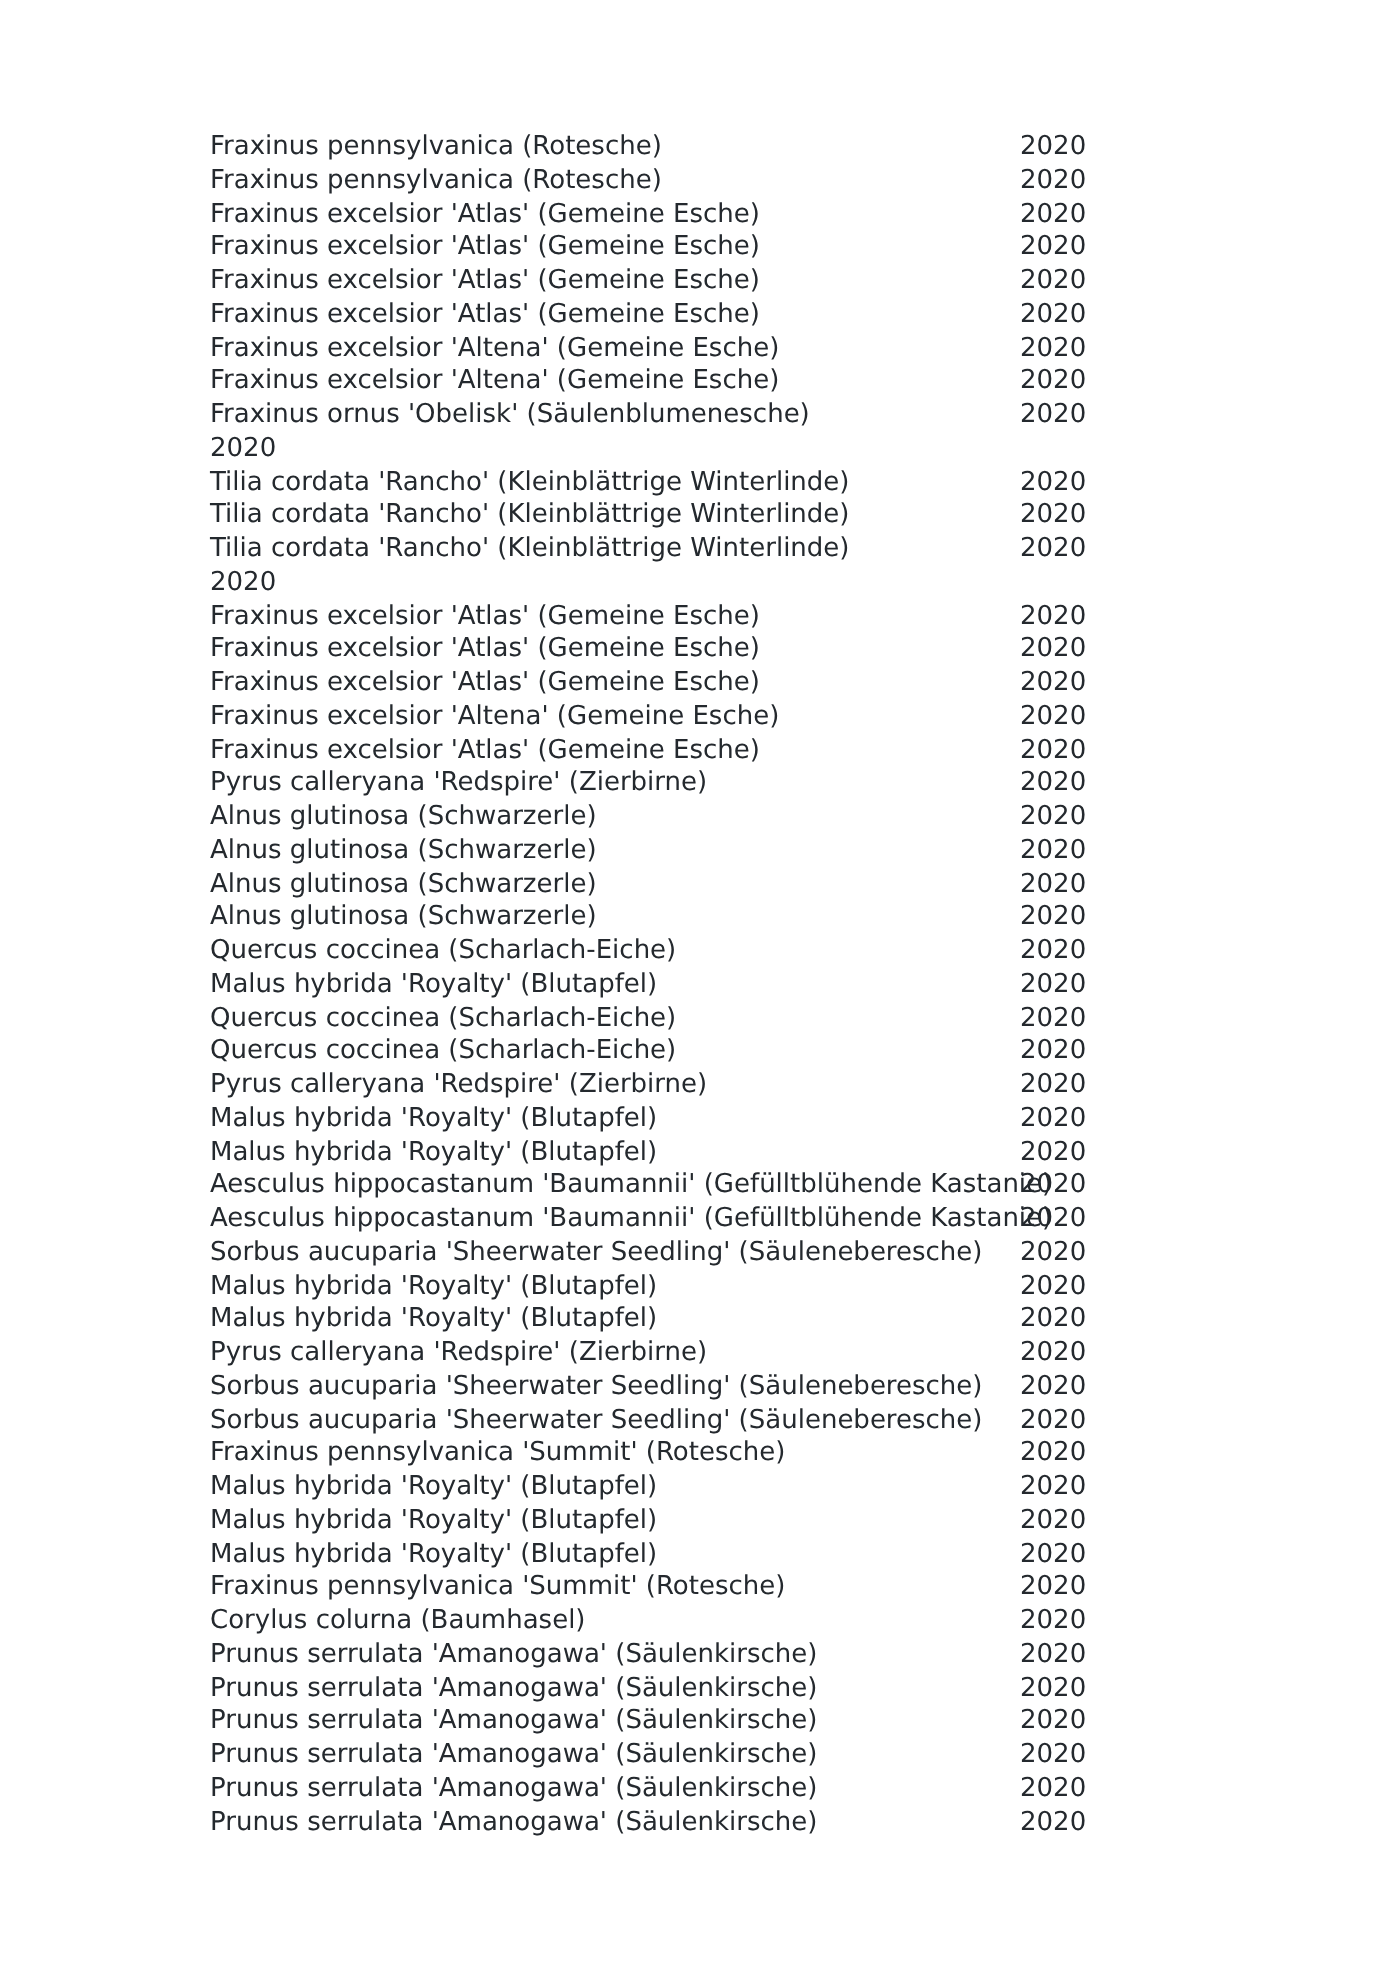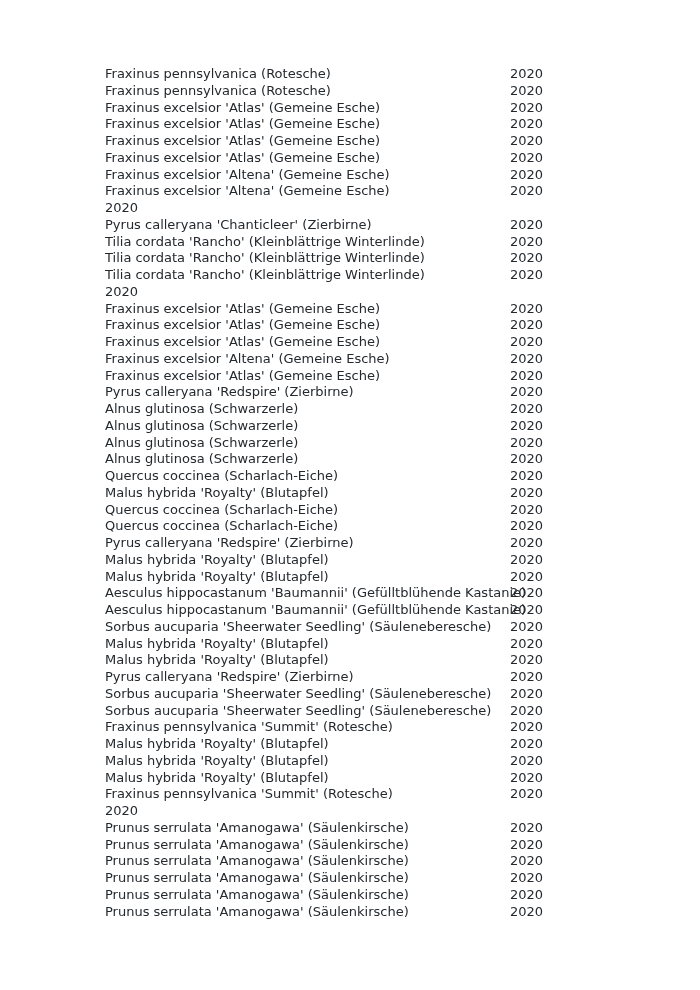--- a/index.html
+++ b/index.html
@@ -84,25 +84,25 @@
     <span class="name">Fraxinus excelsior 'Altena' (Gemeine Esche)</span>
     <span class="year">2020</span>
   </div>
 
   <div class="row">
     <span class="name">Fraxinus excelsior 'Altena' (Gemeine Esche)</span>
     <span class="year">2020</span>
   </div>
 
   <div class="row">
-    <span class="year">2020</span>
-  </div>
-
-  <div class="row">
-    <span class="name">Pyrus calleryana 'Chanticleer' (Zierbirne)</span>
+    <span class="name">Fraxinus ornus 'Obelisk' (Säulenblumenesche)</span>
+    <span class="year">2020</span>
+  </div>
+
+  <div class="row">
     <span class="year">2020</span>
   </div>
 
   <div class="row">
     <span class="name">Tilia cordata 'Rancho' (Kleinblättrige Winterlinde)</span>
     <span class="year">2020</span>
   </div>
 
   <div class="row">
     <span class="name">Tilia cordata 'Rancho' (Kleinblättrige Winterlinde)</span>
@@ -262,20 +262,21 @@
     <span class="name">Malus hybrida 'Royalty' (Blutapfel)</span>
     <span class="year">2020</span>
   </div>
 
   <div class="row">
     <span class="name">Fraxinus pennsylvanica 'Summit' (Rotesche)</span>
     <span class="year">2020</span>
   </div>
 
   <div class="row">
+    <span class="name">Corylus colurna (Baumhasel)</span>
     <span class="year">2020</span>
   </div>
 
   <div class="row">
     <span class="name">Prunus serrulata 'Amanogawa' (Säulenkirsche)</span>
     <span class="year">2020</span>
   </div>
 
   <div class="row">
     <span class="name">Prunus serrulata 'Amanogawa' (Säulenkirsche)</span>

